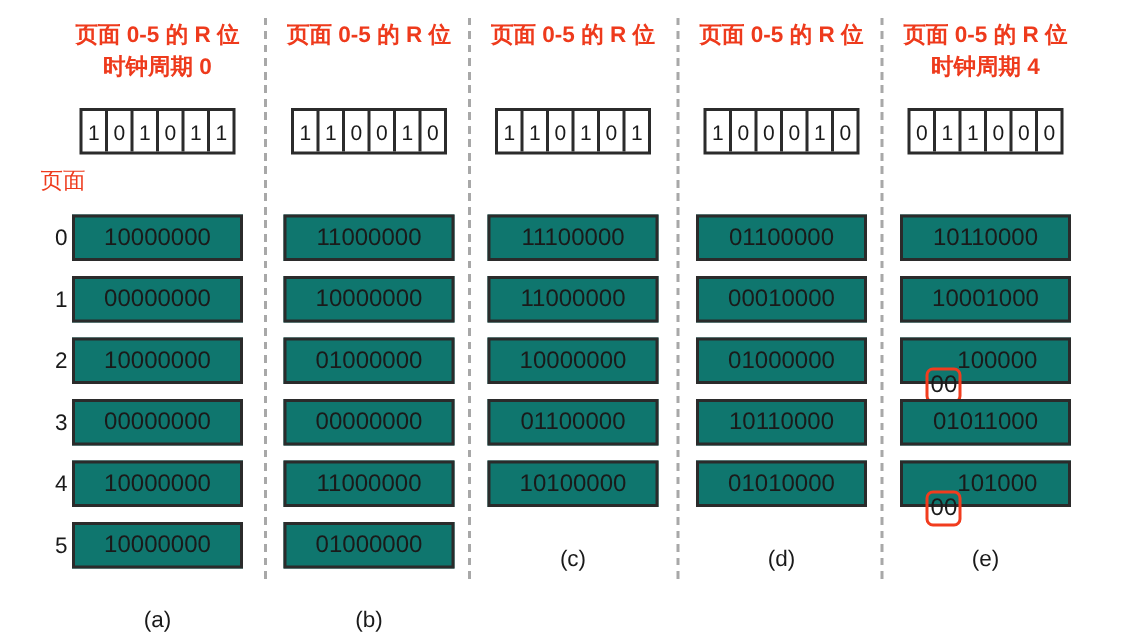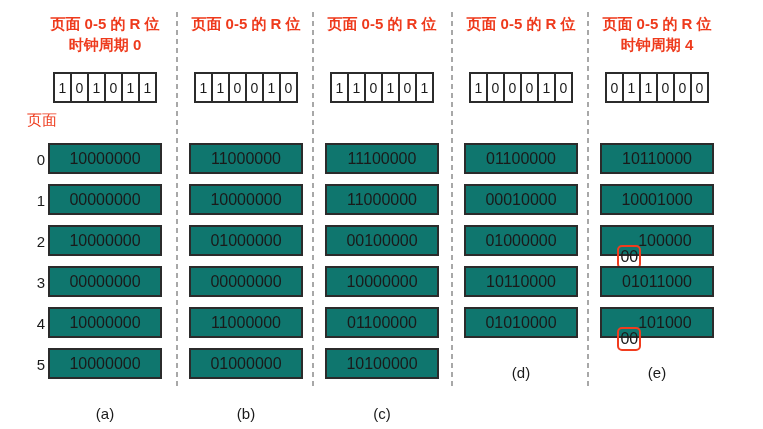--- a/index.html
+++ b/index.html
@@ -150,23 +150,20 @@
           <span class="rbit">1</span>
         </div>
         <div class="rows">
           <div class="prow">
             <div class="cbox">11100000</div>
           </div>
           <div class="prow">
             <div class="cbox">11000000</div>
           </div>
           <div class="prow">
-            <div class="cbox">00100000</div>
-          </div>
-          <div class="prow">
             <div class="cbox">10000000</div>
           </div>
           <div class="prow">
             <div class="cbox">01100000</div>
           </div>
           <div class="prow">
             <div class="cbox">10100000</div>
           </div>
         </div>
         <div class="clabel">(c)</div>

